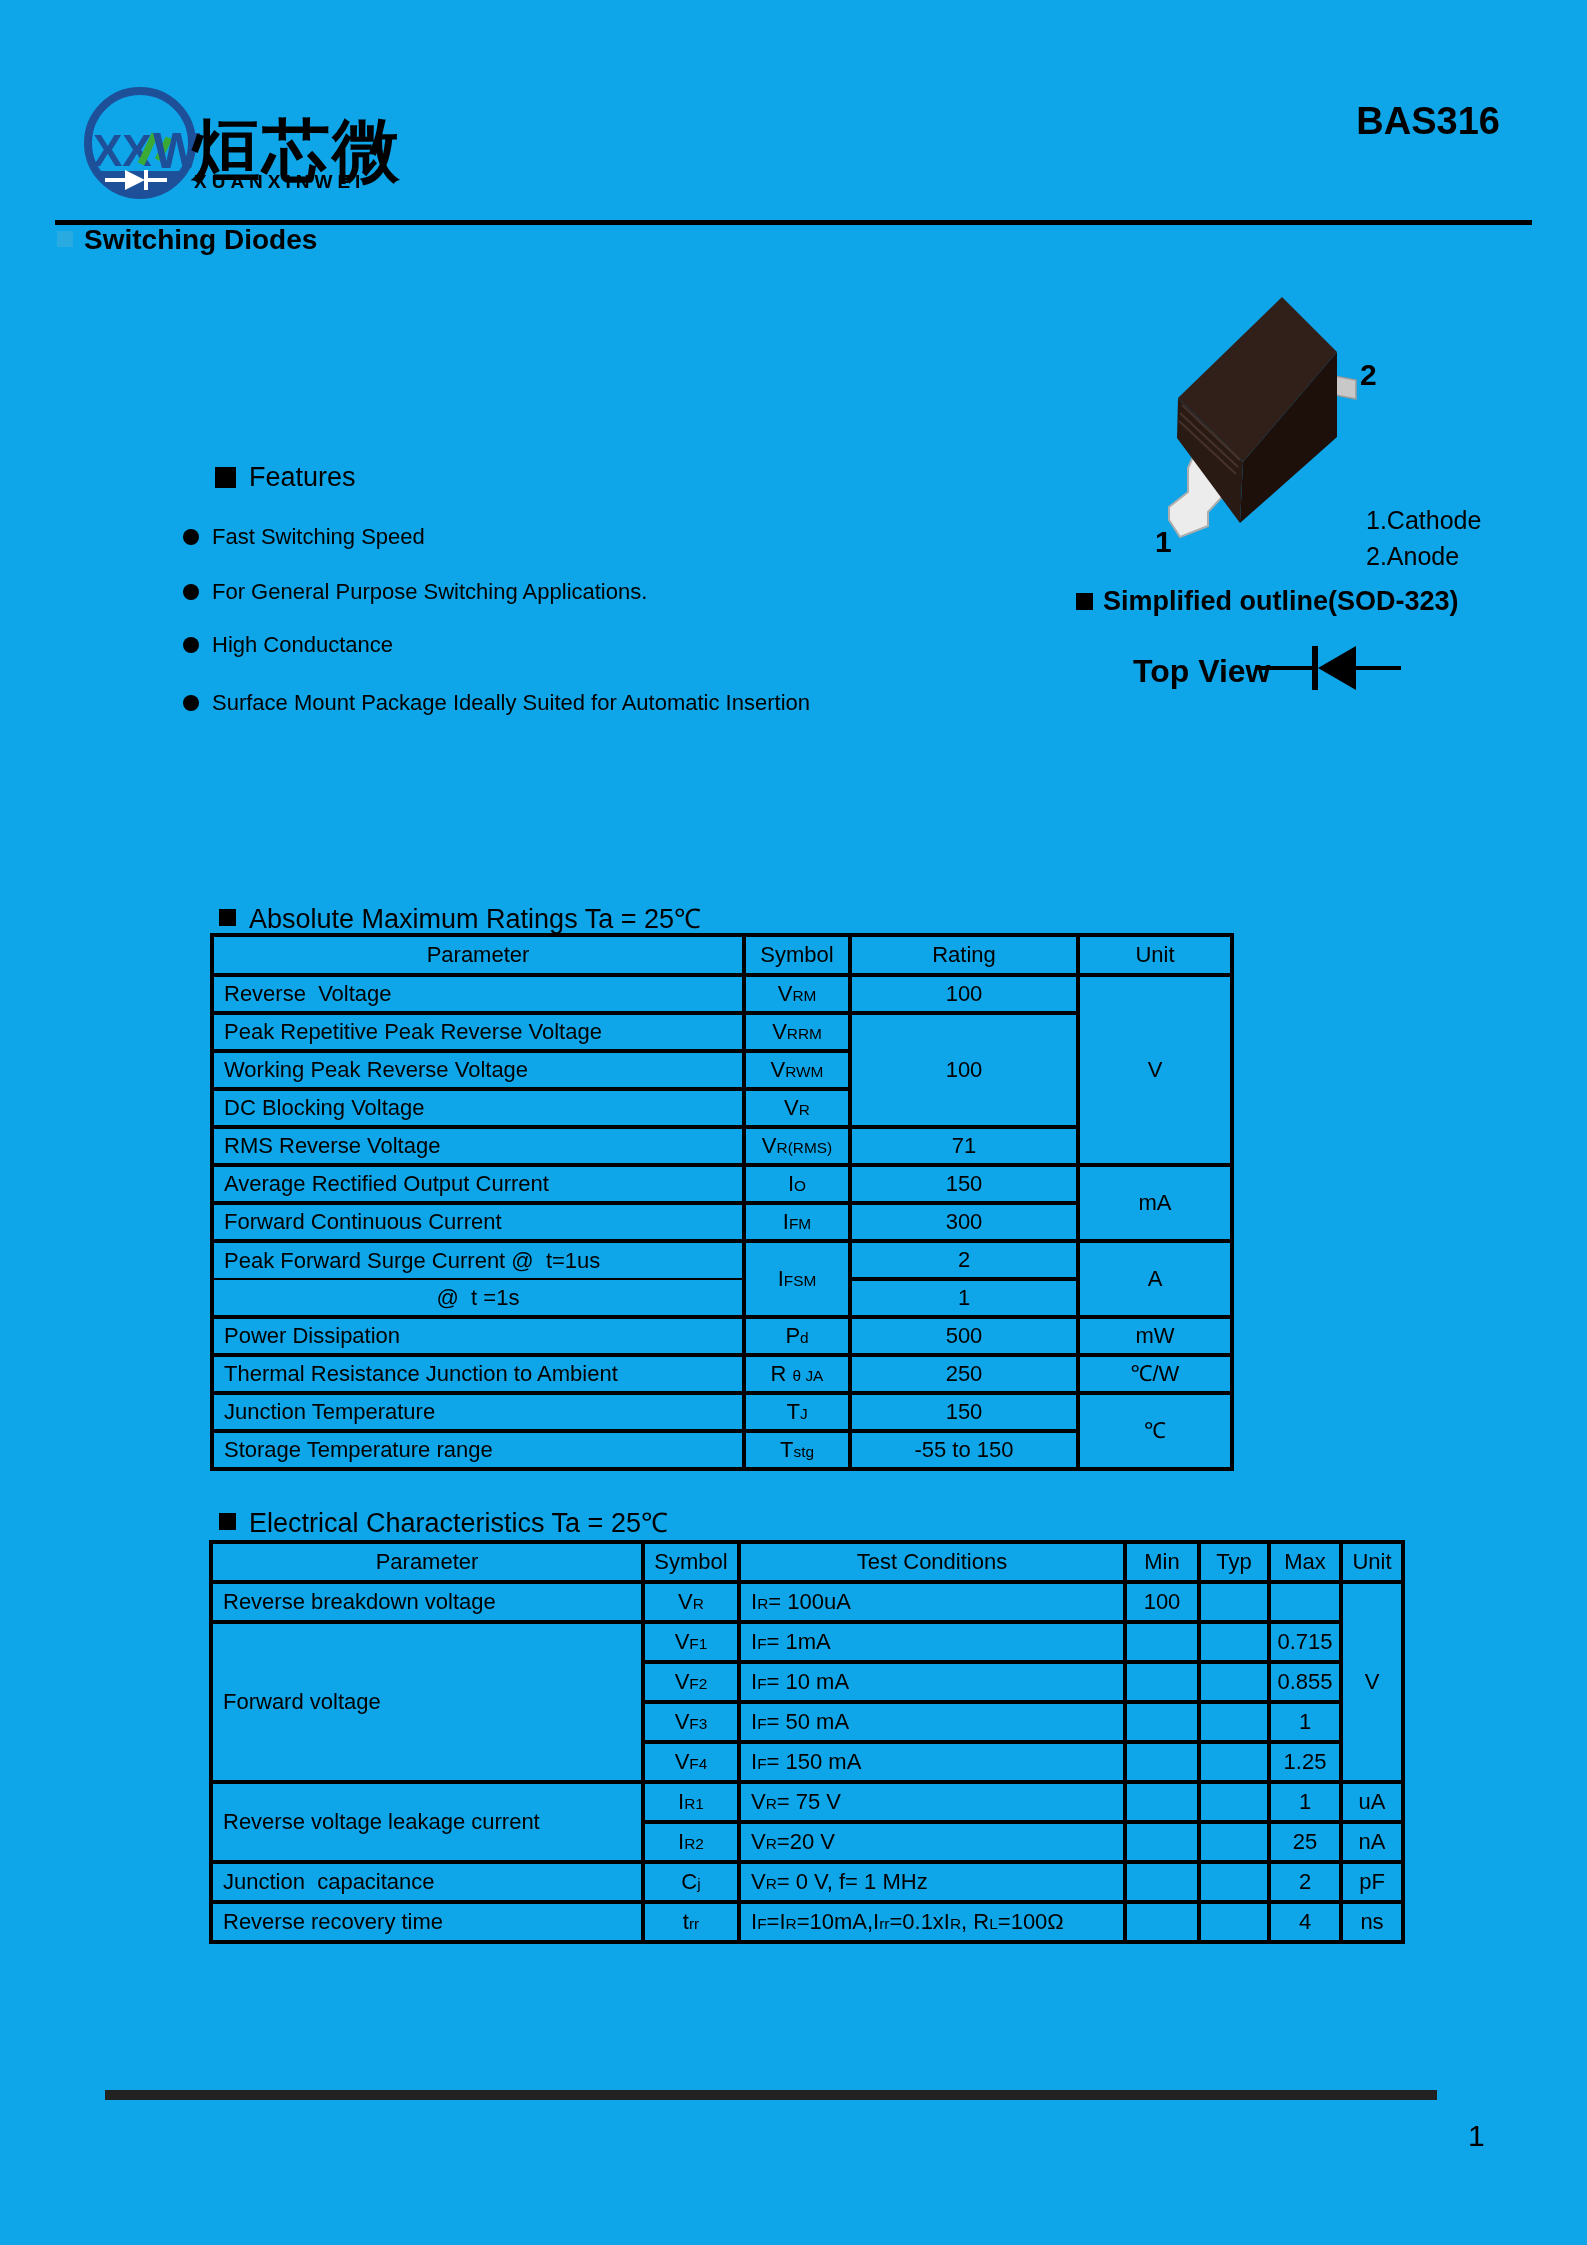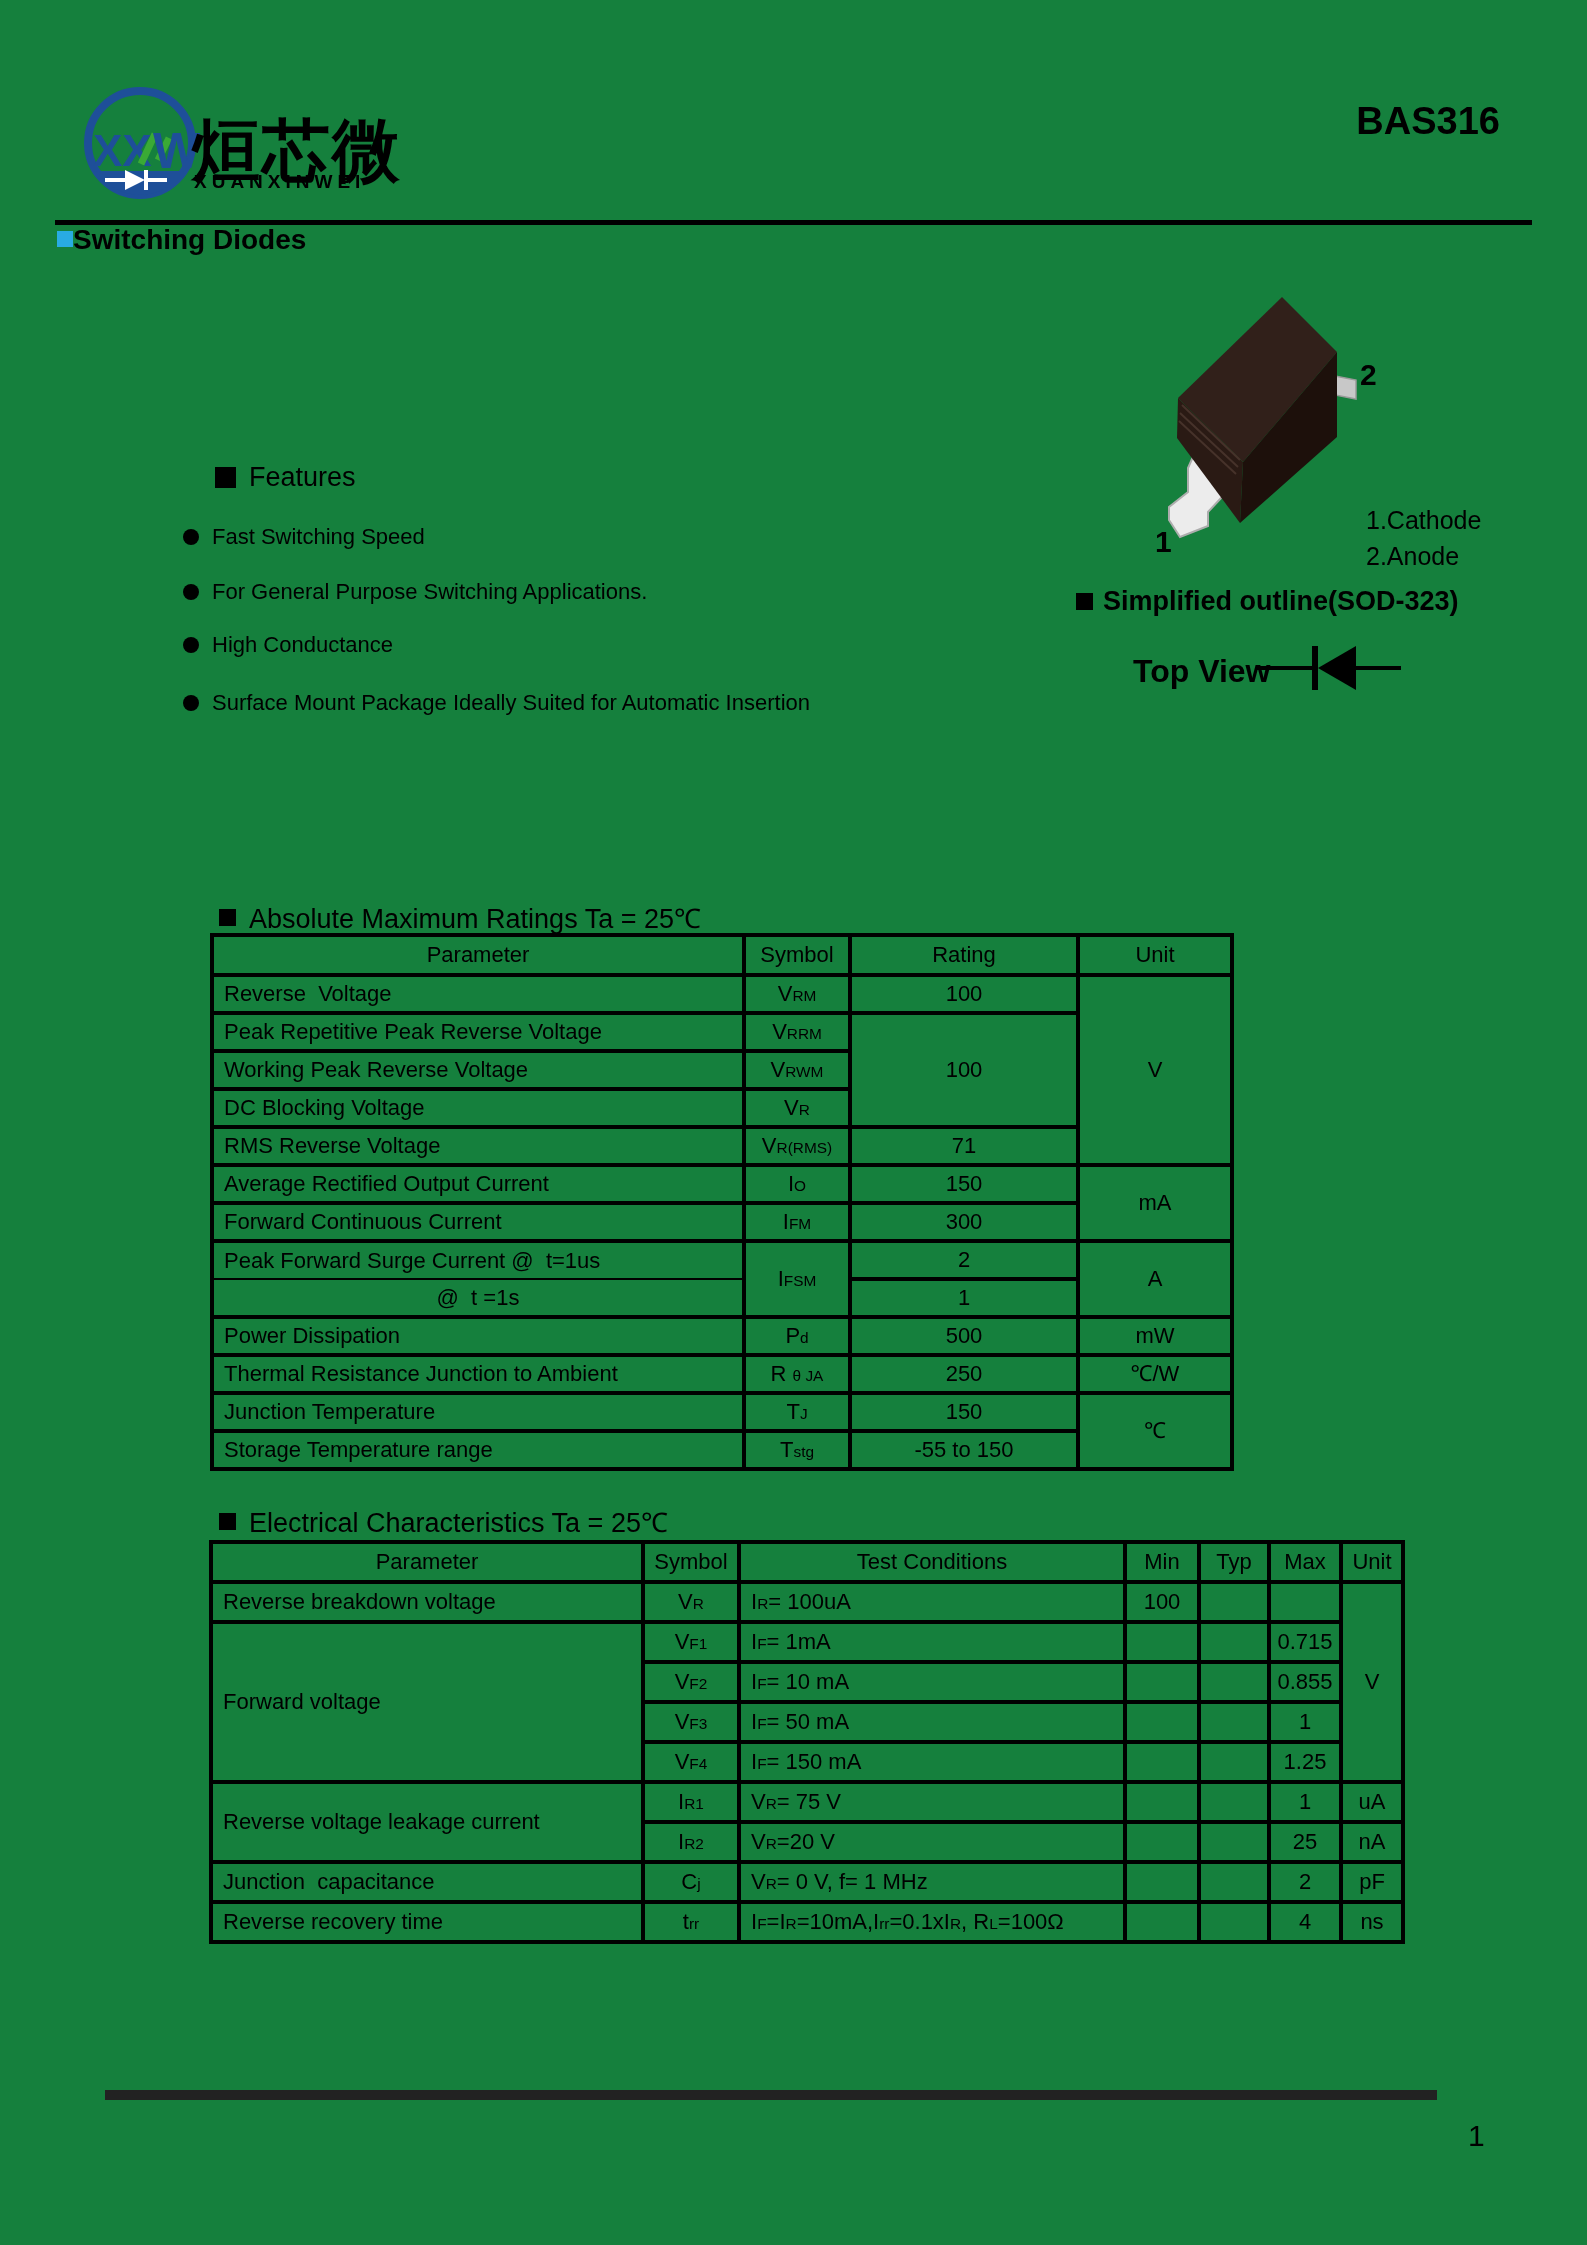--- a/index.html
+++ b/index.html
@@ -1,25 +1,25 @@
 <!DOCTYPE html>
 <html><head>
 <meta charset="utf-8">
 <style>
   html,body{margin:0;padding:0;background:#e8e8e8;}
-  .page{position:relative;width:1587px;height:2245px;background:#15803d;margin:0 auto;
+  .page{position:relative;width:1587px;height:2245px;background:#0ea5e9;margin:0 auto;
         font-family:"Liberation Sans", sans-serif;color:#000;overflow:hidden;}
   .abs{position:absolute;}
 
   
   .brand-cn{left:192px;top:106px;font-size:68px;font-weight:bold;letter-spacing:2px;font-family:"DejaVu Sans","Liberation Sans",sans-serif;}
   .brand-en{left:194px;top:171px;font-size:19px;font-weight:bold;letter-spacing:5px;}
   .part-number{right:87px;top:100px;font-size:38px;font-weight:bold;}
   .divider{left:55px;top:220px;width:1477px;height:5px;background:#000;}
-  .category{left:57px;top:224px;display:flex;align-items:flex-start;}
+  .category{left:57px;top:224px;display:flex;align-items:flex-start;gap:11px;}
   .category .csq{width:16px;height:16px;background:#29abe2;margin-top:7px;}
   .category .ctext{font-size:28px;font-weight:bold;}
 
   
   .sec-head{display:flex;align-items:center;gap:13px;font-size:27px;margin-left:36px;}
   .sq{width:21px;height:21px;background:#000;flex:0 0 auto;}
   .sq-s{width:17px;height:17px;background:#000;flex:0 0 auto;}
   .feat-head{left:179px;top:462px;}
   .feat-item{display:flex;align-items:center;gap:13px;font-size:22px;left:183px;}
   .dot{width:16px;height:16px;border-radius:50%;background:#000;flex:0 0 auto;}

